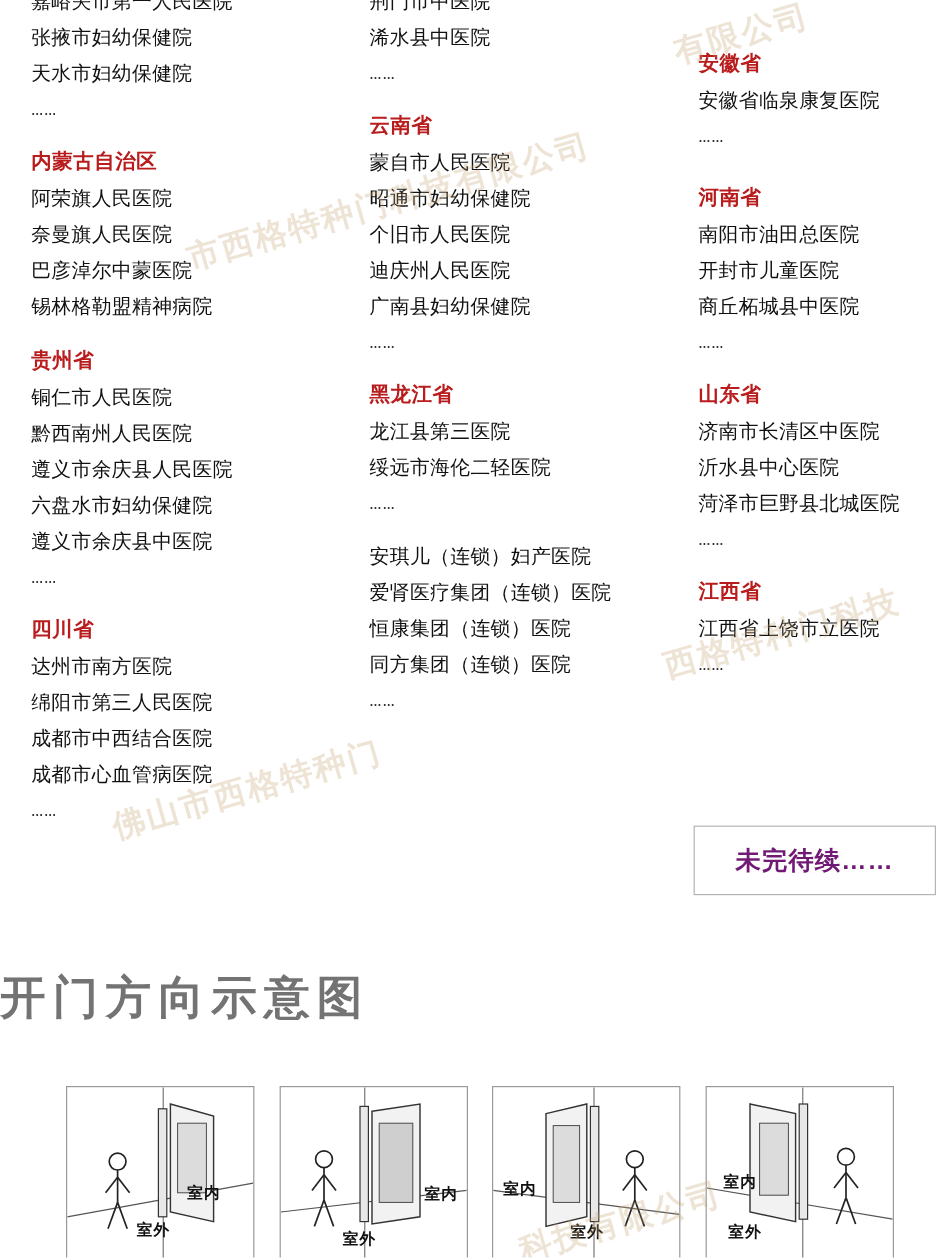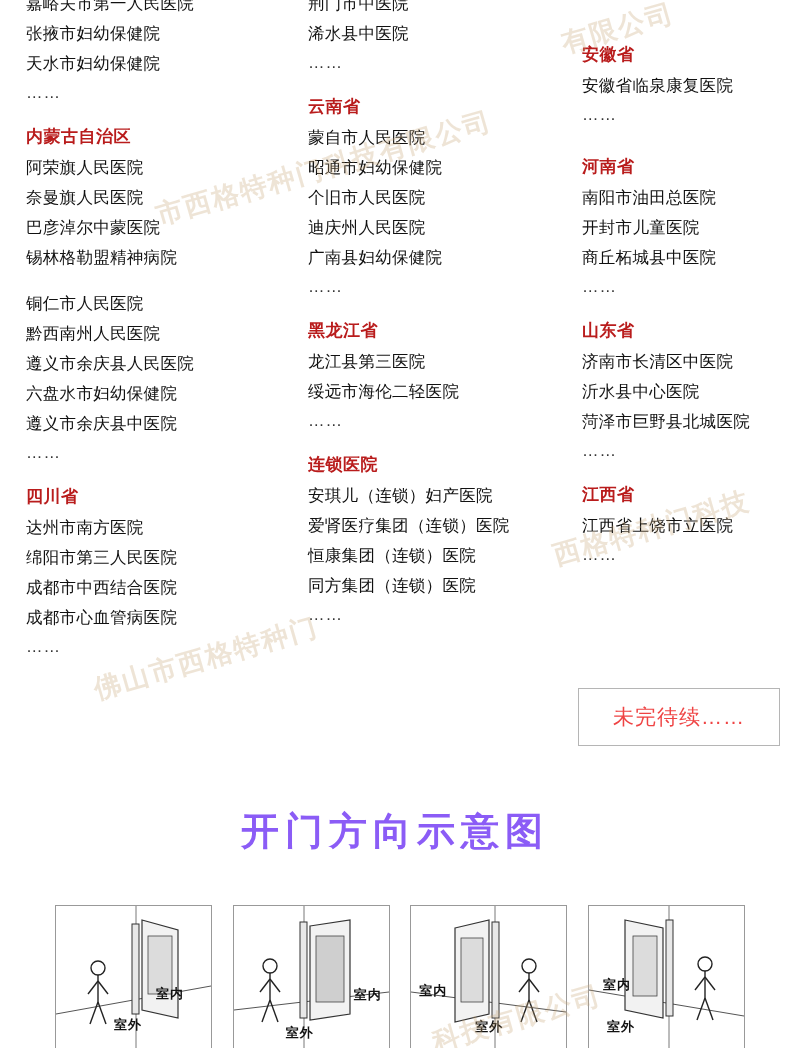--- a/index.html
+++ b/index.html
@@ -43,20 +43,21 @@
   .columns {
     position: absolute;
     left: 0; top: 0;
     width: 790px;
     height: 780px;
     z-index: 2;
   }
   .col {
     position: absolute;
     top: 0;
+    font-family: Liberation Mono, monospace;
   }
   .col-1 { left: 26px;  width: 250px; }
   .col-2 { left: 308px; width: 260px; }
   .col-3 { left: 582px; width: 205px; }
 
   .group { margin-bottom: 16px; }
   .group-title {
     color: #b91c1c;
     font-size: 17px;
     font-weight: bold;
@@ -87,36 +88,36 @@
     height: 56px;
     border: 1px solid #b5b5b5;
     display: flex;
     align-items: center;
     justify-content: center;
     z-index: 3;
     background: transparent;
   }
   .continued-box span {
     font-size: 21px;
-    font-weight: normal;
+    font-weight: bold;
     letter-spacing: 1px;
-    color: #ef4444;
+    color: #701a75;
   }
 
   
   .section-title {
     position: absolute;
     left: 0;
     top: 806px;
     width: 790px;
-    text-align: center;
+    text-align: left;
     font-size: 38px;
     font-weight: bold;
     letter-spacing: 6px;
-    color: #8b5cf6;
+    color: #737373;
     z-index: 3;
   }
 
   
   .diagrams {
     position: absolute;
     left: 55px;
     top: 905px;
     width: 690px;
     display: flex;
@@ -161,20 +162,21 @@
       <div class="ellipsis">……</div>
     </div>
     <div class="group">
       <div class="group-title">内蒙古自治区</div>
       <div class="item">阿荣旗人民医院</div>
       <div class="item">奈曼旗人民医院</div>
       <div class="item">巴彦淖尔中蒙医院</div>
       <div class="item">锡林格勒盟精神病院</div>
     </div>
     <div class="group">
+      <div class="group-title">贵州省</div>
       <div class="item">铜仁市人民医院</div>
       <div class="item">黔西南州人民医院</div>
       <div class="item">遵义市余庆县人民医院</div>
       <div class="item">六盘水市妇幼保健院</div>
       <div class="item">遵义市余庆县中医院</div>
       <div class="ellipsis">……</div>
     </div>
     <div class="group">
       <div class="group-title">四川省</div>
       <div class="item">达州市南方医院</div>
@@ -200,21 +202,20 @@
       <div class="item">广南县妇幼保健院</div>
       <div class="ellipsis">……</div>
     </div>
     <div class="group">
       <div class="group-title">黑龙江省</div>
       <div class="item">龙江县第三医院</div>
       <div class="item">绥远市海伦二轻医院</div>
       <div class="ellipsis">……</div>
     </div>
     <div class="group">
-      <div class="group-title">连锁医院</div>
       <div class="item">安琪儿（连锁）妇产医院</div>
       <div class="item">爱肾医疗集团（连锁）医院</div>
       <div class="item">恒康集团（连锁）医院</div>
       <div class="item">同方集团（连锁）医院</div>
       <div class="ellipsis">……</div>
     </div>
   </div>
 
   <div class="col col-3">
     <div class="group" style="margin-top:40px">

